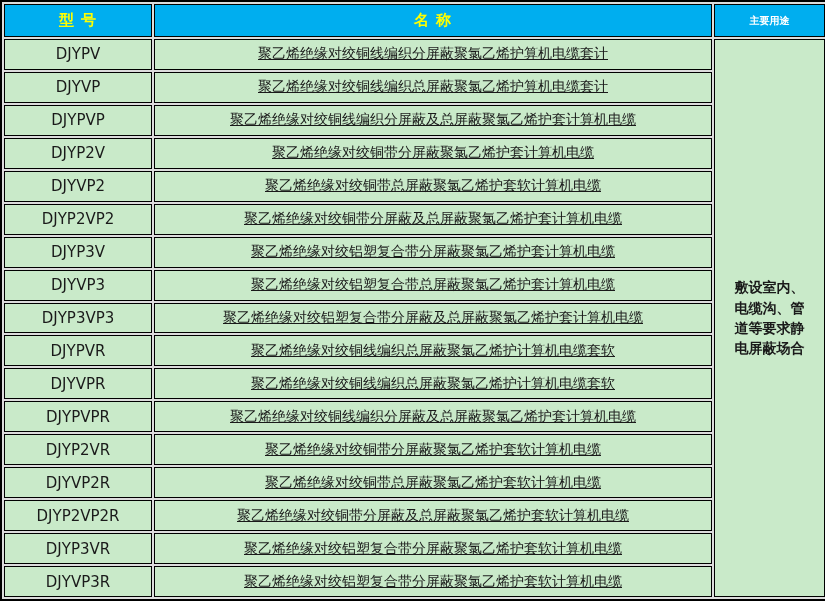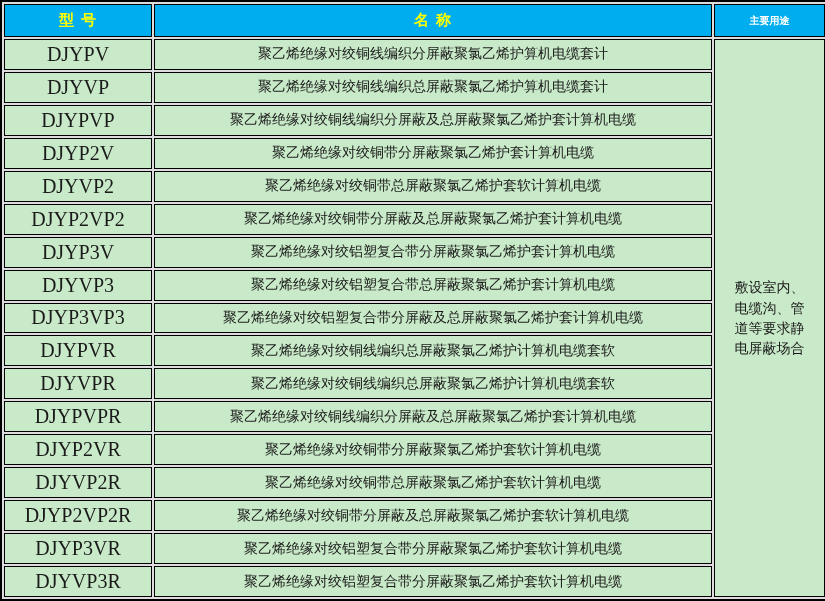--- a/index.html
+++ b/index.html
@@ -36,24 +36,24 @@
     height:31px;
     font-size:15px;font-weight:bold;
     letter-spacing:1px;
   }
   th.h-model,th.h-name{color:var(--header-yellow);margin-top:44px;}
   th.h-usage{color:var(--header-white);font-size:10px;letter-spacing:0;}
   td{
     background:var(--row-bg);
     color:var(--text);
   }
-  td.model-cell{font-size:20px;font-family:Liberation Serif, serif;}
-  td.name-cell{font-size:14px;}
+  td.model-cell{font-size:15px;}
+  td.name-cell{font-size:14px;text-decoration:underline;}
   td.usage-cell{
-    font-size:14px;font-weight:normal;
+    font-size:14px;font-weight:bold;
     line-height:1.45;padding:0 18px;margin-left:16px;
   }
 </style>
 </head>
 <body>
 
 <table class="spec">
   <colgroup>
     <col class="c-model">
     <col class="c-name">

